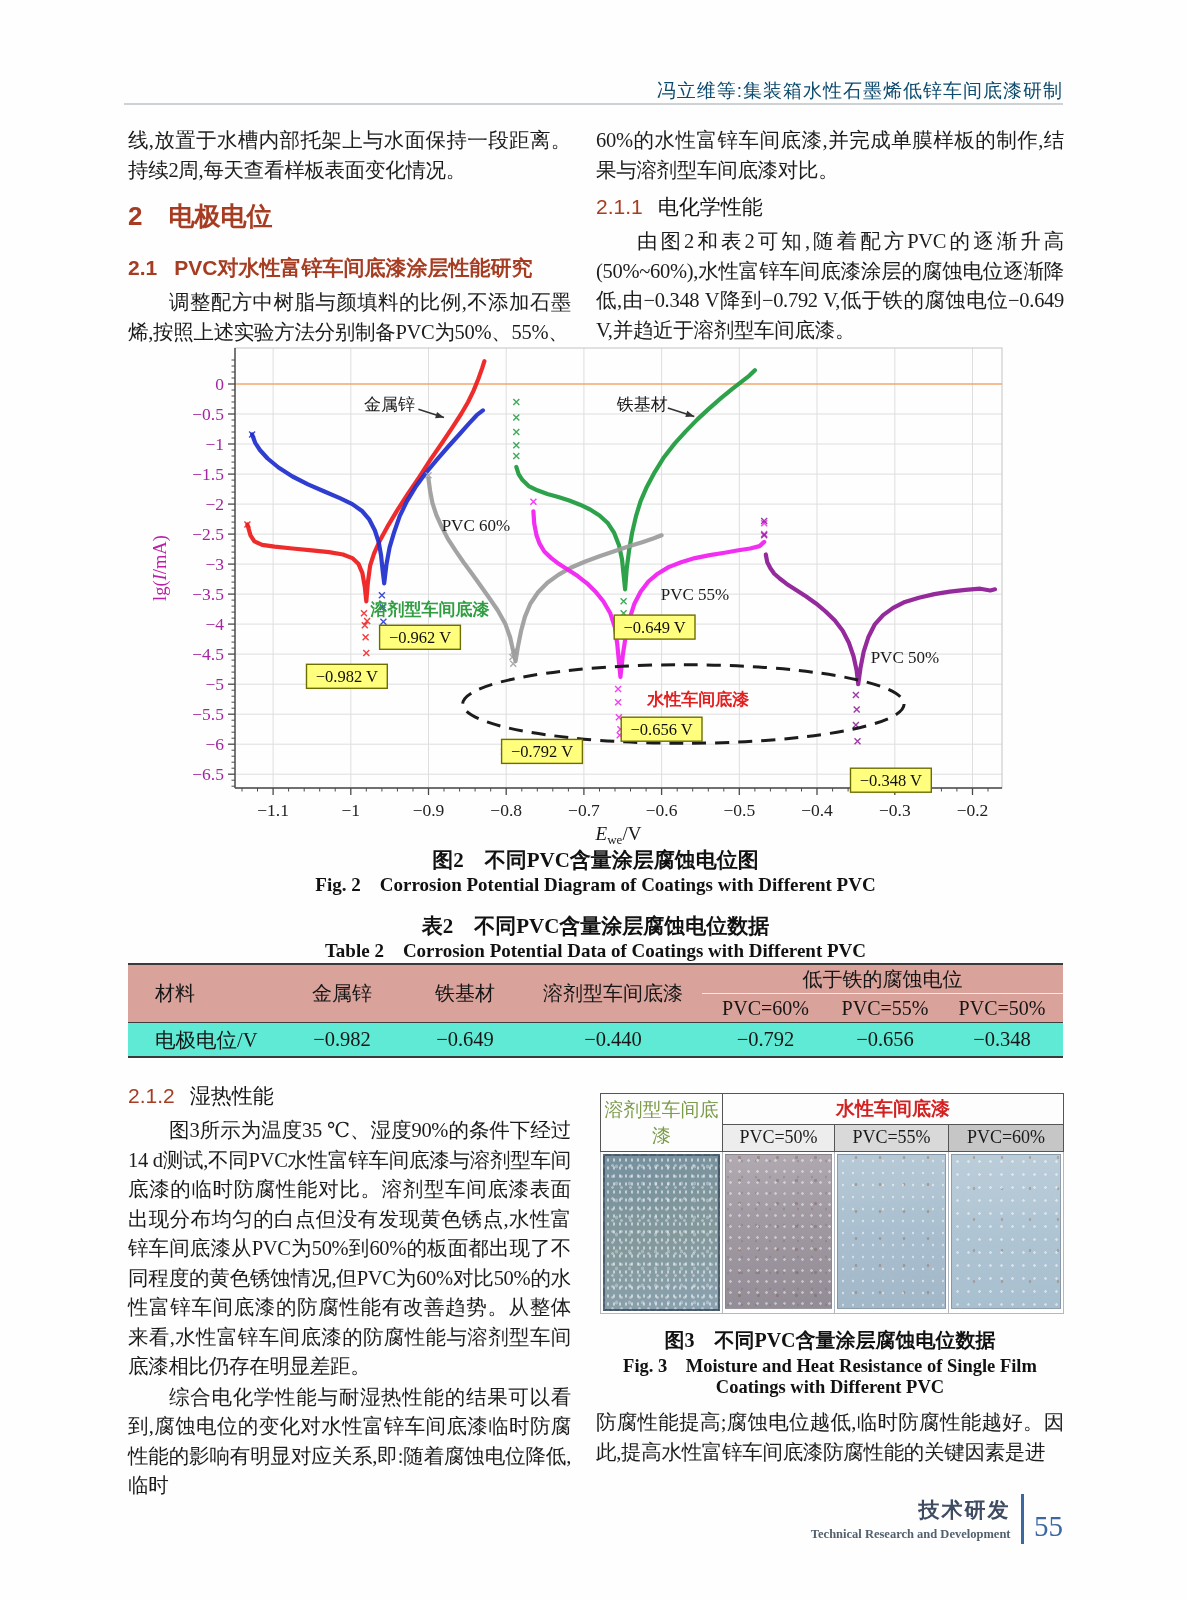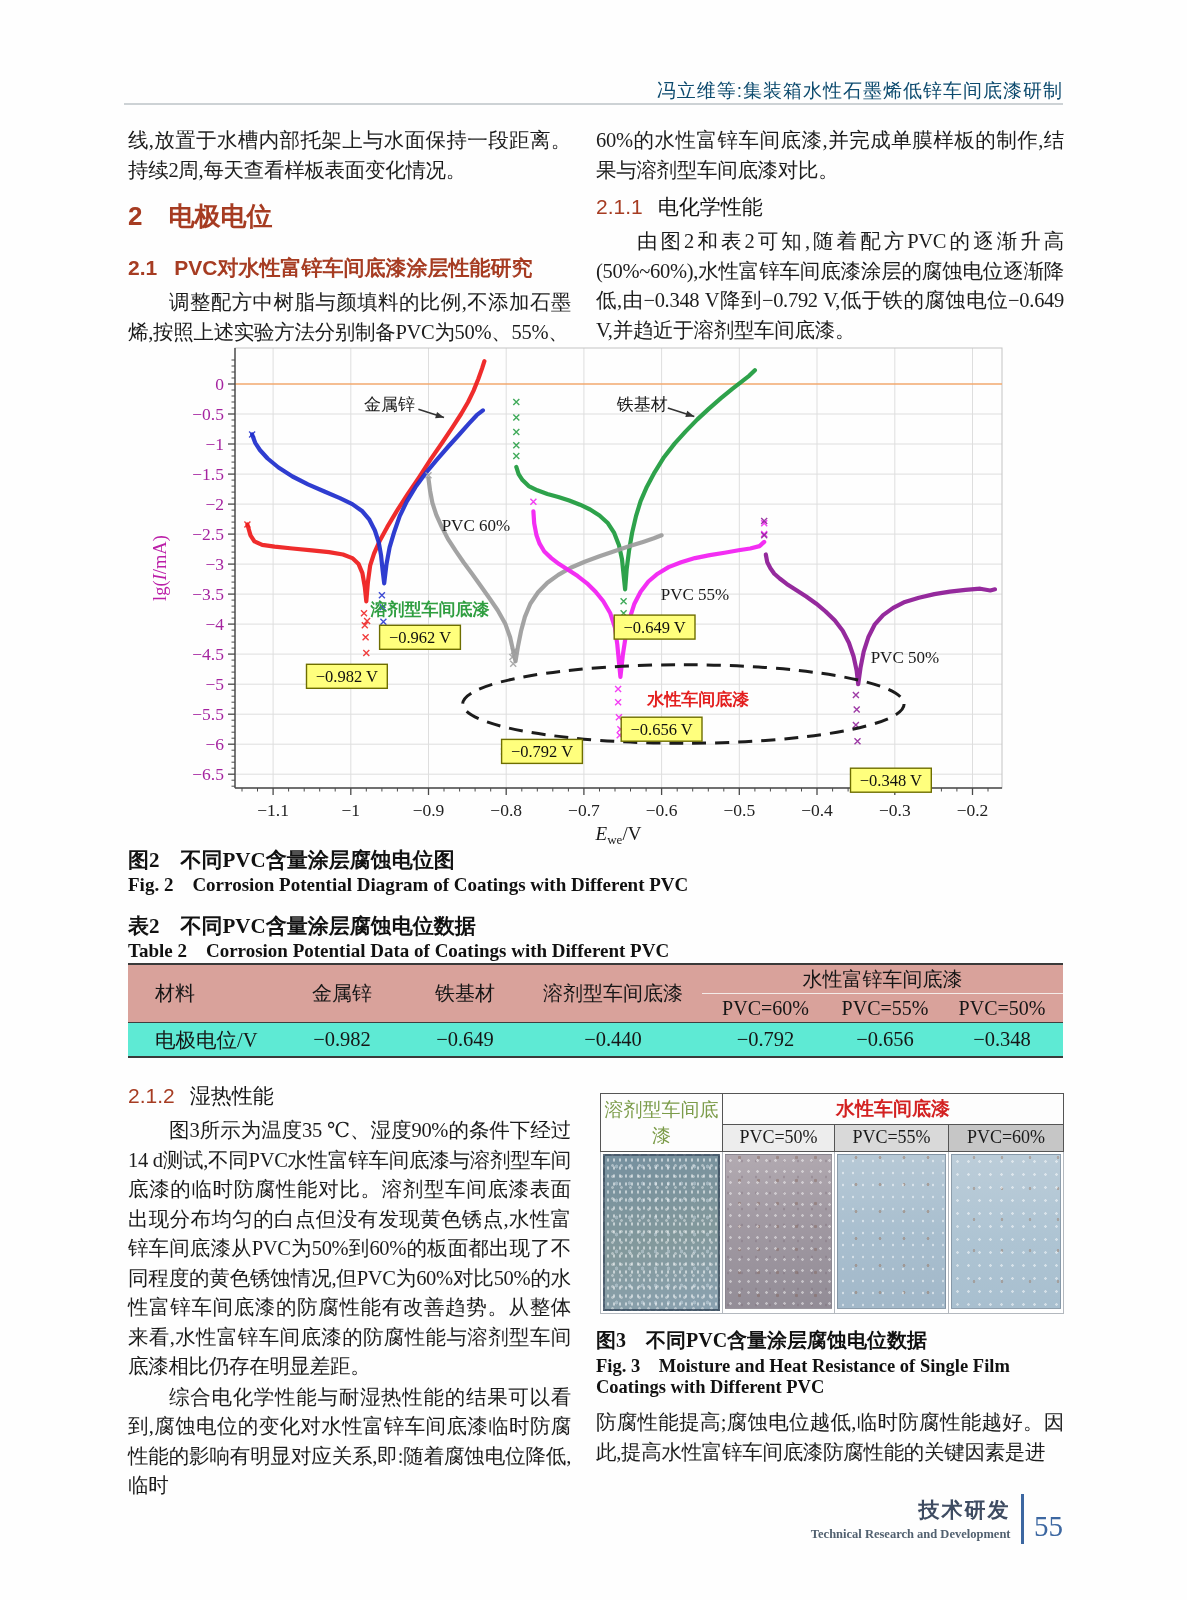--- a/index.html
+++ b/index.html
@@ -27,21 +27,21 @@
          font-size:21px;font-weight:bold;color:#a63c22;line-height:30px;}
   .h-sub .num{margin-right:17px;}
   .h-sub3{margin:7px 0 0 0;font-size:21px;line-height:30px;font-family:"Liberation Sans","DejaVu Sans",sans-serif;}
   .h-sub3 .num{color:#a63c22;margin-right:15px;}
   .h-sub3 .t{color:#141414;}
 
   .chart-wrap{position:absolute;left:140px;top:338px;width:960px;height:520px;}
   .chart-wrap svg{width:100%;height:100%;}
   .chart-wrap text{font-family:"Liberation Serif","DejaVu Serif",serif;}
 
-  .cap{position:absolute;left:128px;width:935px;text-align:left;color:#111;}
+  .cap{position:absolute;left:128px;width:935px;text-align:center;color:#111;}
   .cap-cn{font-weight:bold;font-size:21px;}
   .cap-en{font-weight:bold;font-size:19px;font-family:"Liberation Serif",serif;}
   .fig3cap{left:596px;width:468px;}
   .fig3cap.cap-cn{font-size:20px;}
   .fig3cap.cap-en{font-size:18.5px;}
 
   table.t2{position:absolute;left:128px;top:963px;width:935px;border-collapse:collapse;table-layout:fixed;
            border-top:2.2px solid #3a3a3a;border-bottom:2.2px solid #3a3a3a;font-family:"Liberation Serif",serif;}
   .t2 th{font-weight:normal;background:#d9a29b;font-size:20px;color:#161616;padding:0;}
   .t2 th.rs{border-bottom:1.6px solid #3f3f3f;height:57px;}
@@ -346,21 +346,21 @@
         <col style="width:127px">
         <col style="width:112px">
         <col style="width:122px">
       </colgroup>
     <tbody>
         <tr>
       <th class="rs lft" rowspan="2">材料</th>
       <th class="rs" rowspan="2">金属锌</th>
       <th class="rs" rowspan="2">铁基材</th>
       <th class="rs" rowspan="2">溶剂型车间底漆</th>
-      <th class="grp" colspan="3">水性富锌车间底漆</th>
+      <th class="grp" colspan="3">低于铁的腐蚀电位</th>
     </tr>
     <tr class="subrow">
       <th>PVC=60%</th>
       <th>PVC=55%</th>
       <th>PVC=50%</th>
     </tr>
     <tr>
       <td class="lft">电极电位/V</td>
       <td>−0.982</td>
       <td>−0.649</td>

